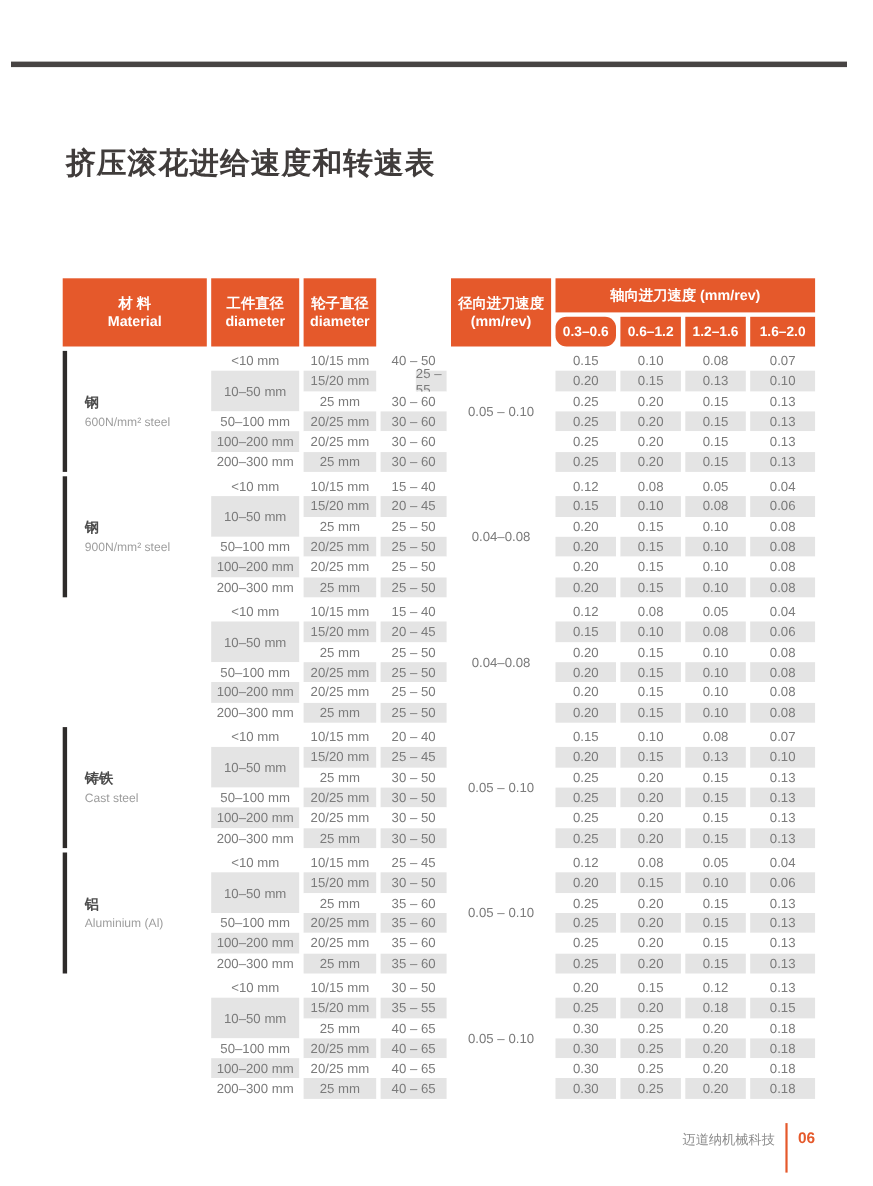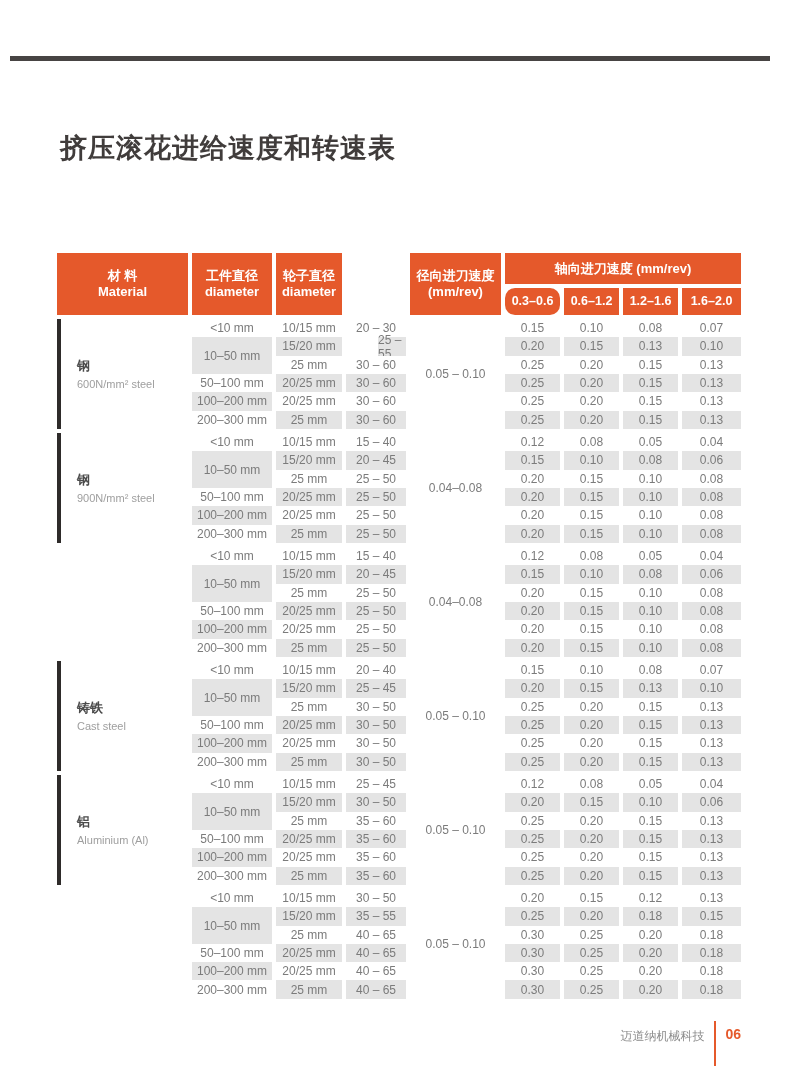--- a/index.html
+++ b/index.html
@@ -78,21 +78,21 @@
           <div class="mat">
             <div class="matname">钢</div>
             <div class="matsub">600N/mm² steel</div>
           </div>
           <div class="cell" style="grid-area: 1 / 2 / 2;">&lt;10 mm</div>
           <div class="cell alt" style="grid-area: 2 / 2 / 4;">10–50 mm</div>
           <div class="cell" style="grid-area: 4 / 2 / 5;">50–100 mm</div>
           <div class="cell alt" style="grid-area: 5 / 2 / 6;">100–200 mm</div>
           <div class="cell" style="grid-area: 6 / 2 / 7;">200–300 mm</div>
           <div class="cell" style="grid-area: 1 / 3;">10/15 mm</div>
-          <div class="cell" style="grid-area: 1 / 4;">20 – 30</div>
+          <div class="cell" style="grid-area: 1 / 4;">40 – 50</div>
           <div class="cell" style="grid-area: 1 / 6;">0.15</div>
           <div class="cell" style="grid-area: 1 / 7;">0.10</div>
           <div class="cell" style="grid-area: 1 / 8;">0.08</div>
           <div class="cell" style="grid-area: 1 / 9;">0.07</div>
           <div class="cell alt" style="grid-area: 2 / 3;">15/20 mm</div>
           <div class="cell alt" style="grid-area: 2 / 4; margin-left: 32px;">25 – 55</div>
           <div class="cell alt" style="grid-area: 2 / 6;">0.20</div>
           <div class="cell alt" style="grid-area: 2 / 7;">0.15</div>
           <div class="cell alt" style="grid-area: 2 / 8;">0.13</div>
           <div class="cell alt" style="grid-area: 2 / 9;">0.10</div>

